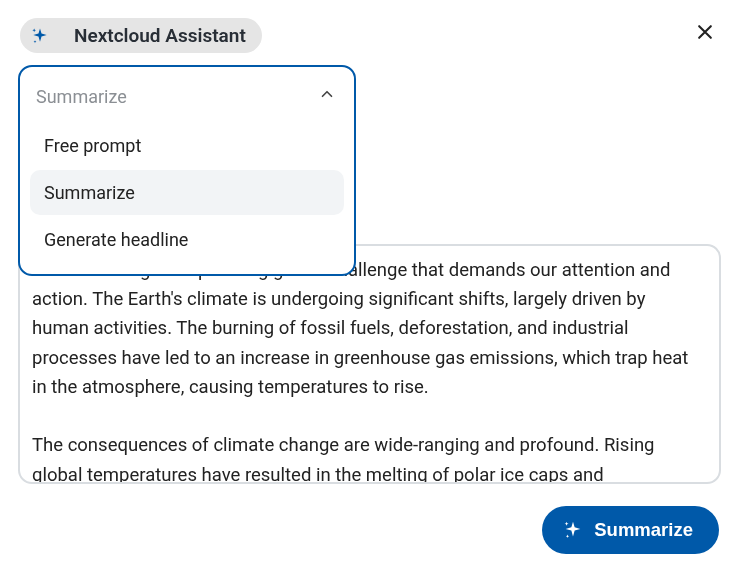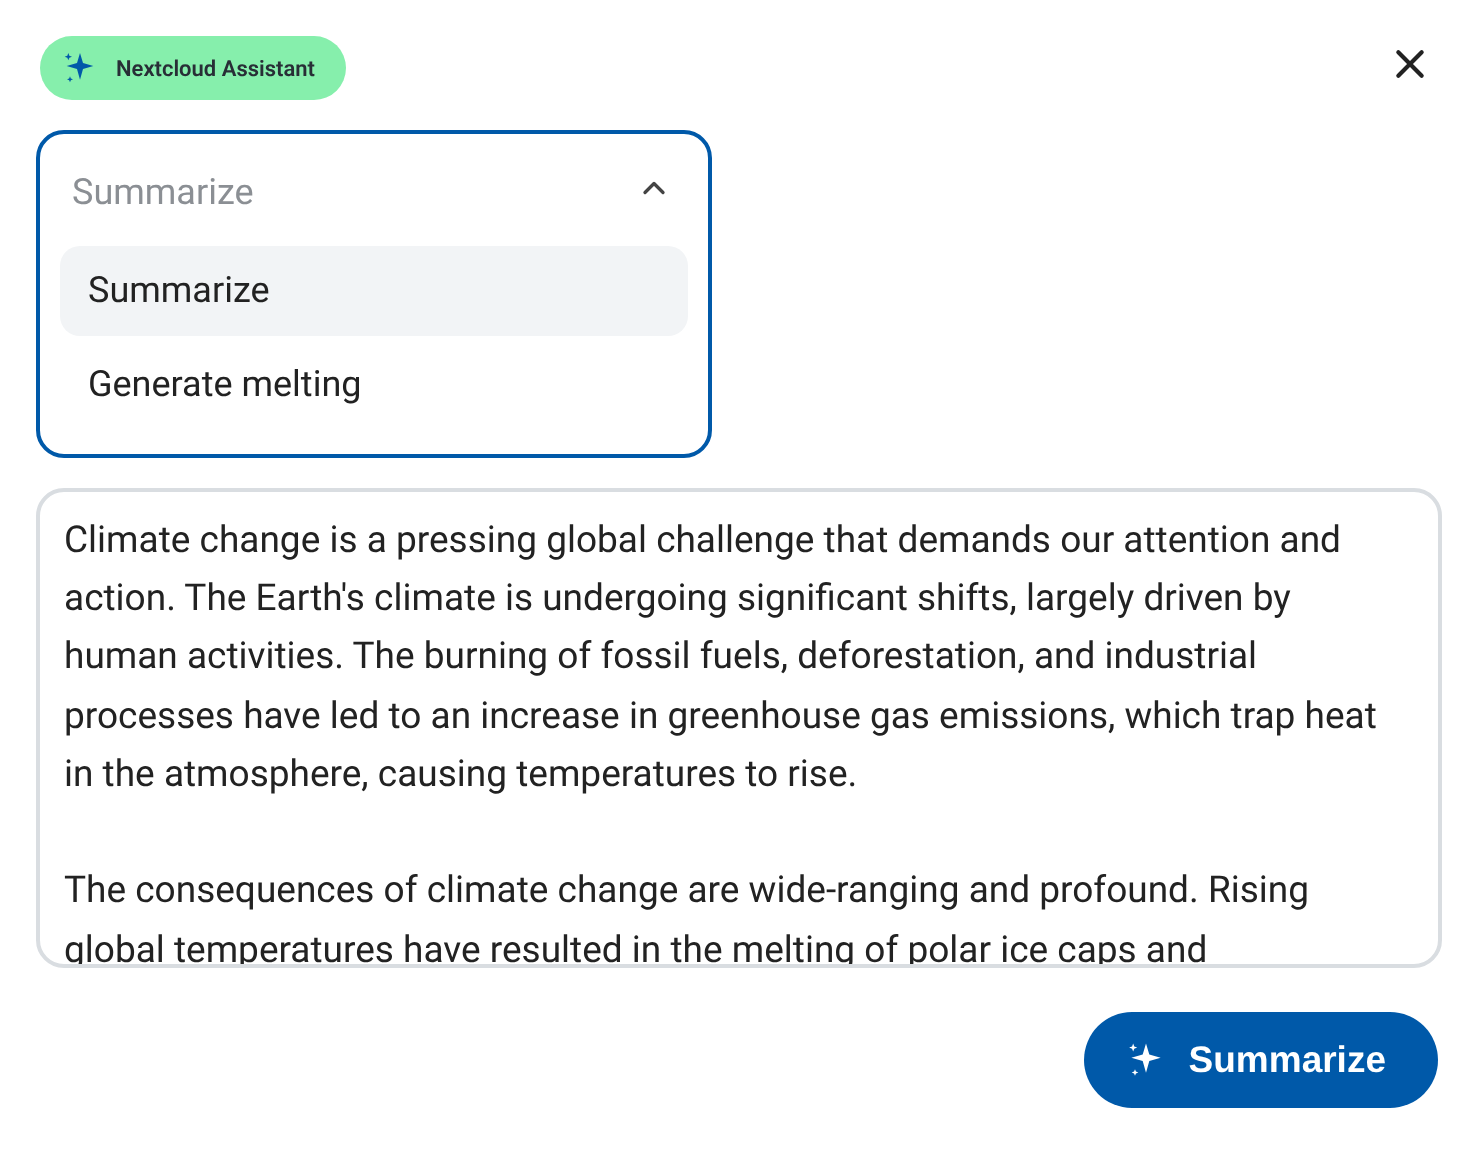--- a/index.html
+++ b/index.html
@@ -16,25 +16,25 @@
   }
   .container {
     position: relative;
     width: 100%;
     height: 100%;
     padding: 18px 20px 20px 20px;
   }
   .header-badge {
     display: inline-flex;
     align-items: center;
-    gap: 8px;
-    background: #86efac;
+    gap: 24px;
+    background: #e5e5e5;
     border-radius: 18px;
     padding: 6px 16px 6px 10px;
-    font-size: 11px;
+    font-size: 19px;
     font-weight: 600;
     color: #282e36;
   }
   .close-btn {
     position: absolute;
     top: 18px;
     right: 20px;
     width: 28px;
     height: 28px;
     display: flex;
@@ -168,22 +168,23 @@
   <div class="dropdown">
     <div class="dropdown-head">
       <span class="dropdown-placeholder">Summarize</span>
       <span class="dropdown-caret">
         <svg viewBox="0 0 24 24">
             <path d="M6 15 L12 9 L18 15" stroke="#444" stroke-width="2.2" fill="none" stroke-linecap="round" stroke-linejoin="round"></path>
           </svg>
       </span>
     </div>
     <div class="dropdown-list">
+      <div class="dropdown-item">Free prompt</div>
       <div class="dropdown-item selected">Summarize</div>
-      <div class="dropdown-item">Generate melting</div>
+      <div class="dropdown-item">Generate headline</div>
     </div>
   </div>
 
   <button class="primary-btn">
     <span class="sparkle">
       <svg width="22" height="22" viewBox="0 0 24 24" fill="none">
         <path d="M12 3 L13.8 9 L20 10.8 L13.8 12.6 L12 19 L10.2 12.6 L4 10.8 L10.2 9 Z" fill="#fff"></path>
         <path d="M5 3 L5.6 4.6 L7.2 5.2 L5.6 5.8 L5 7.4 L4.4 5.8 L2.8 5.2 L4.4 4.6 Z" fill="#fff"></path>
         <path d="M6 17 L6.5 18.3 L7.8 18.8 L6.5 19.3 L6 20.6 L5.5 19.3 L4.2 18.8 L5.5 18.3 Z" fill="#fff"></path>
       </svg>

